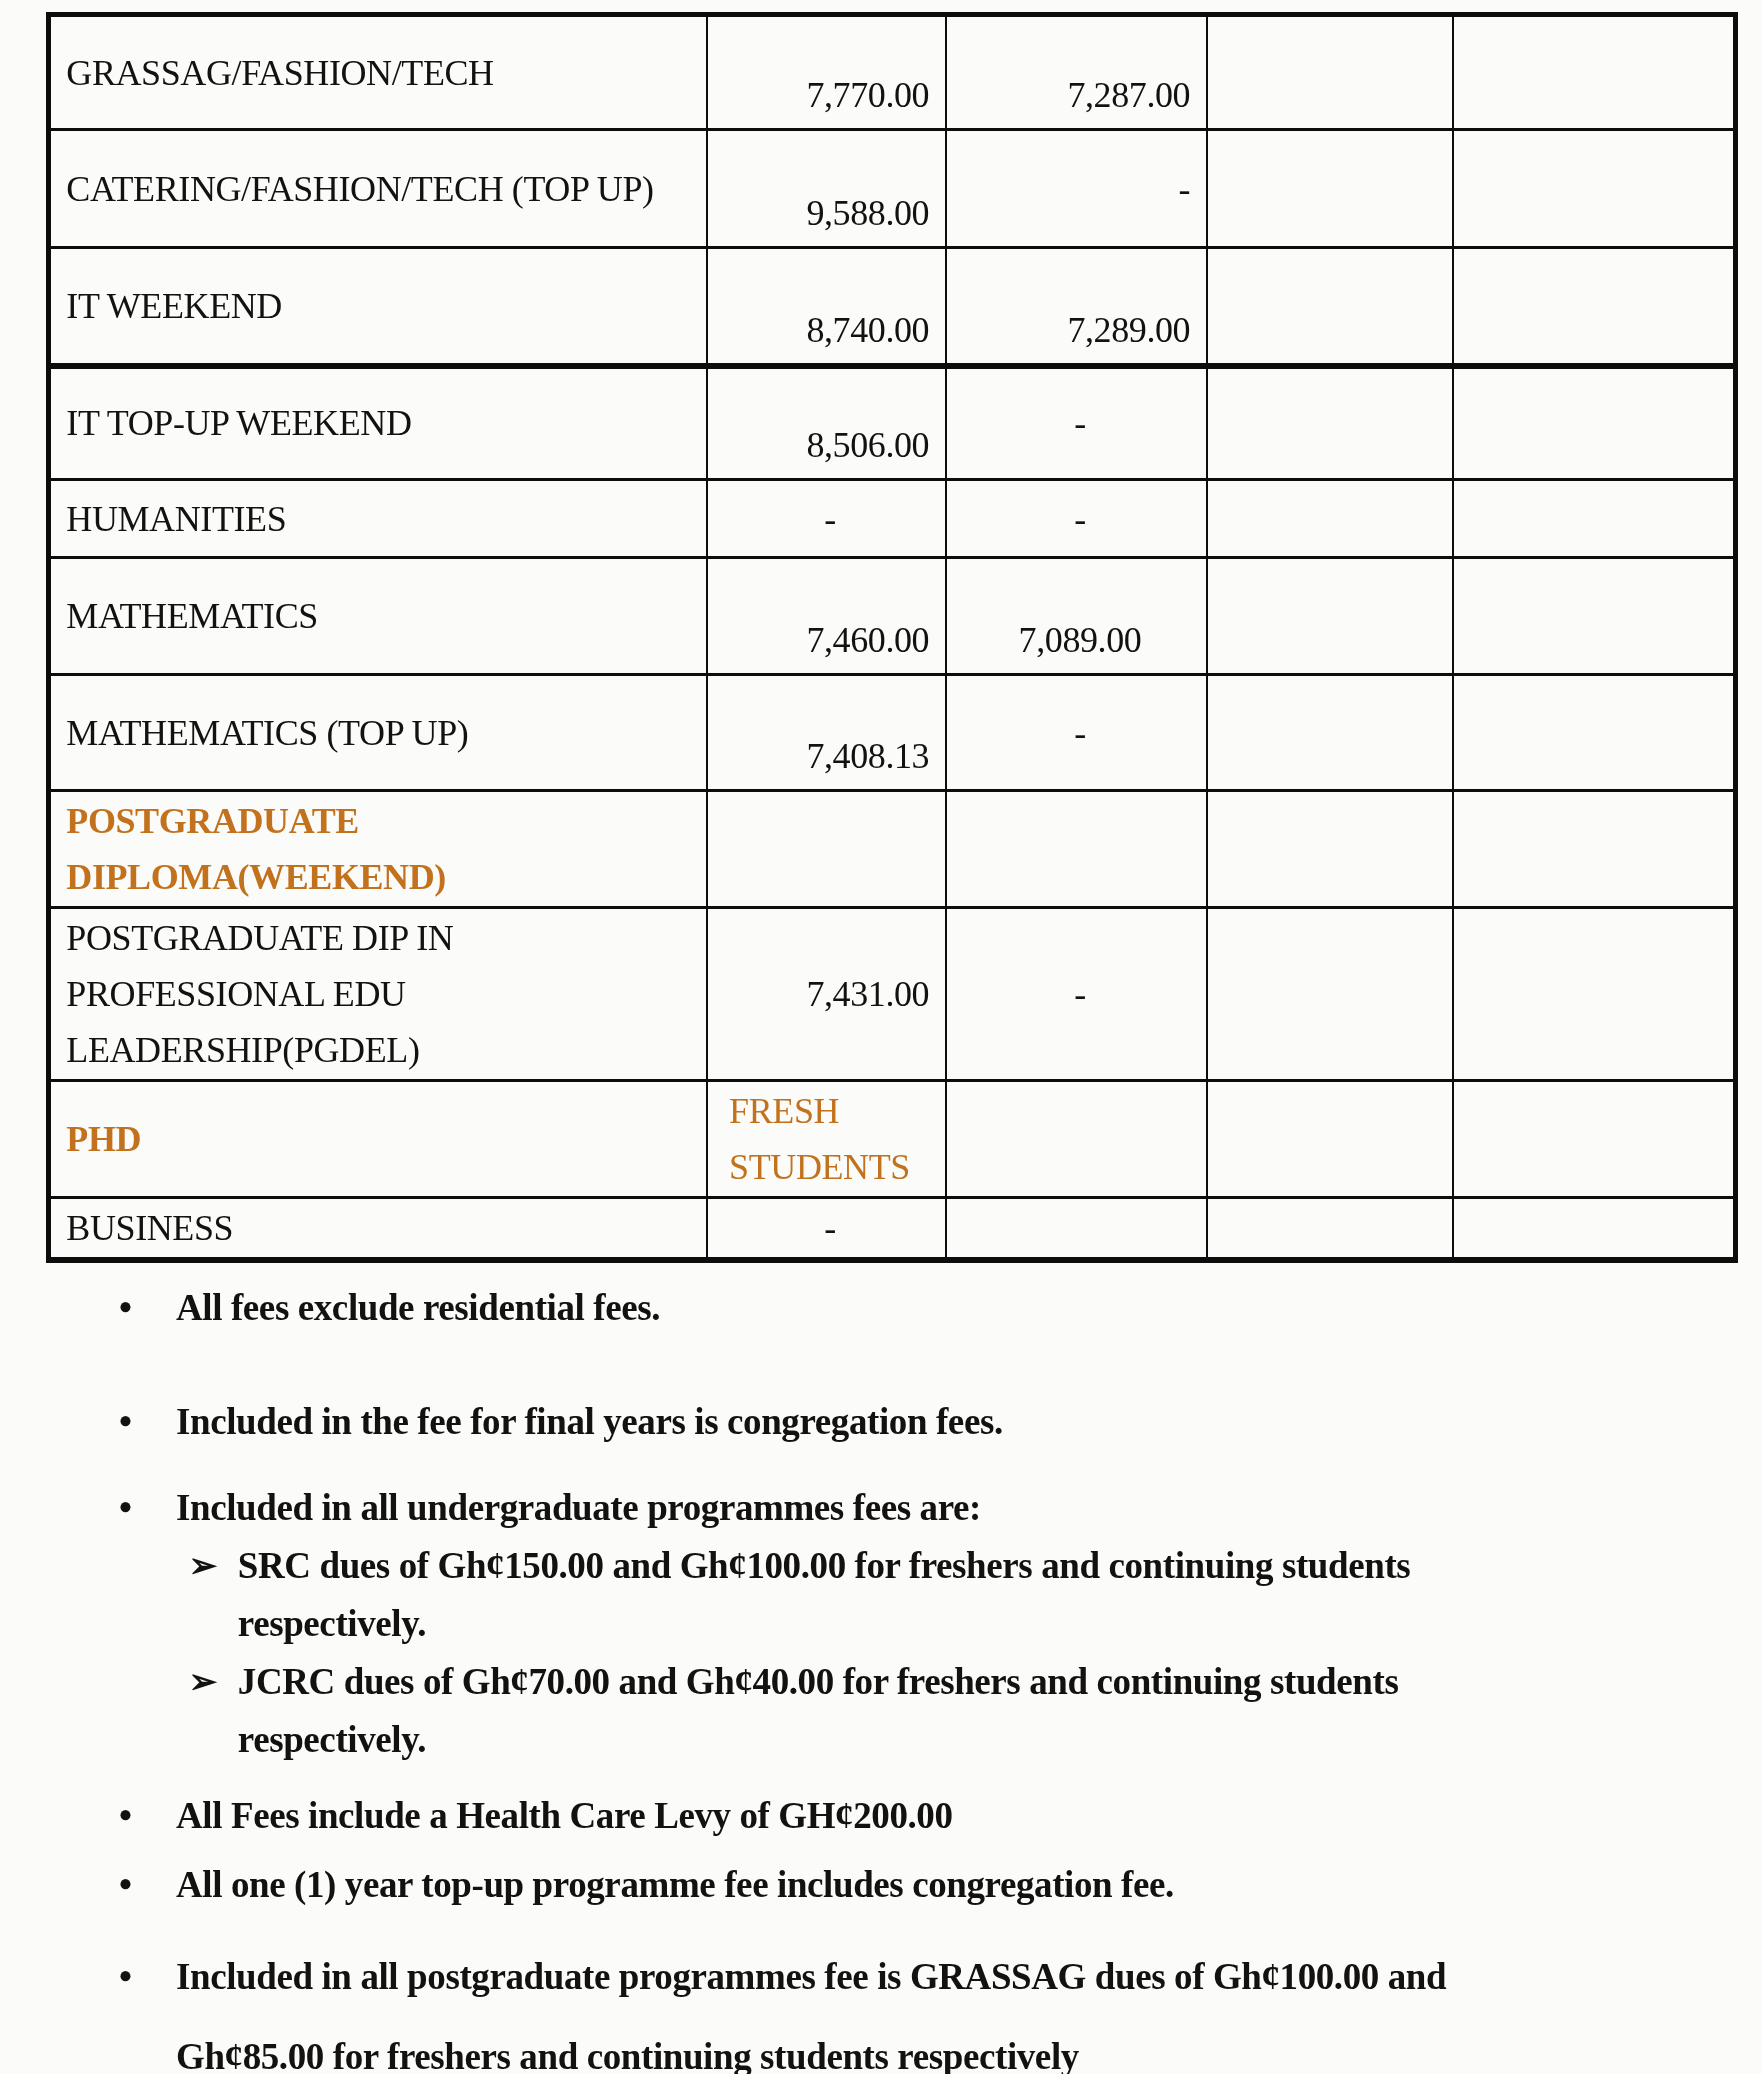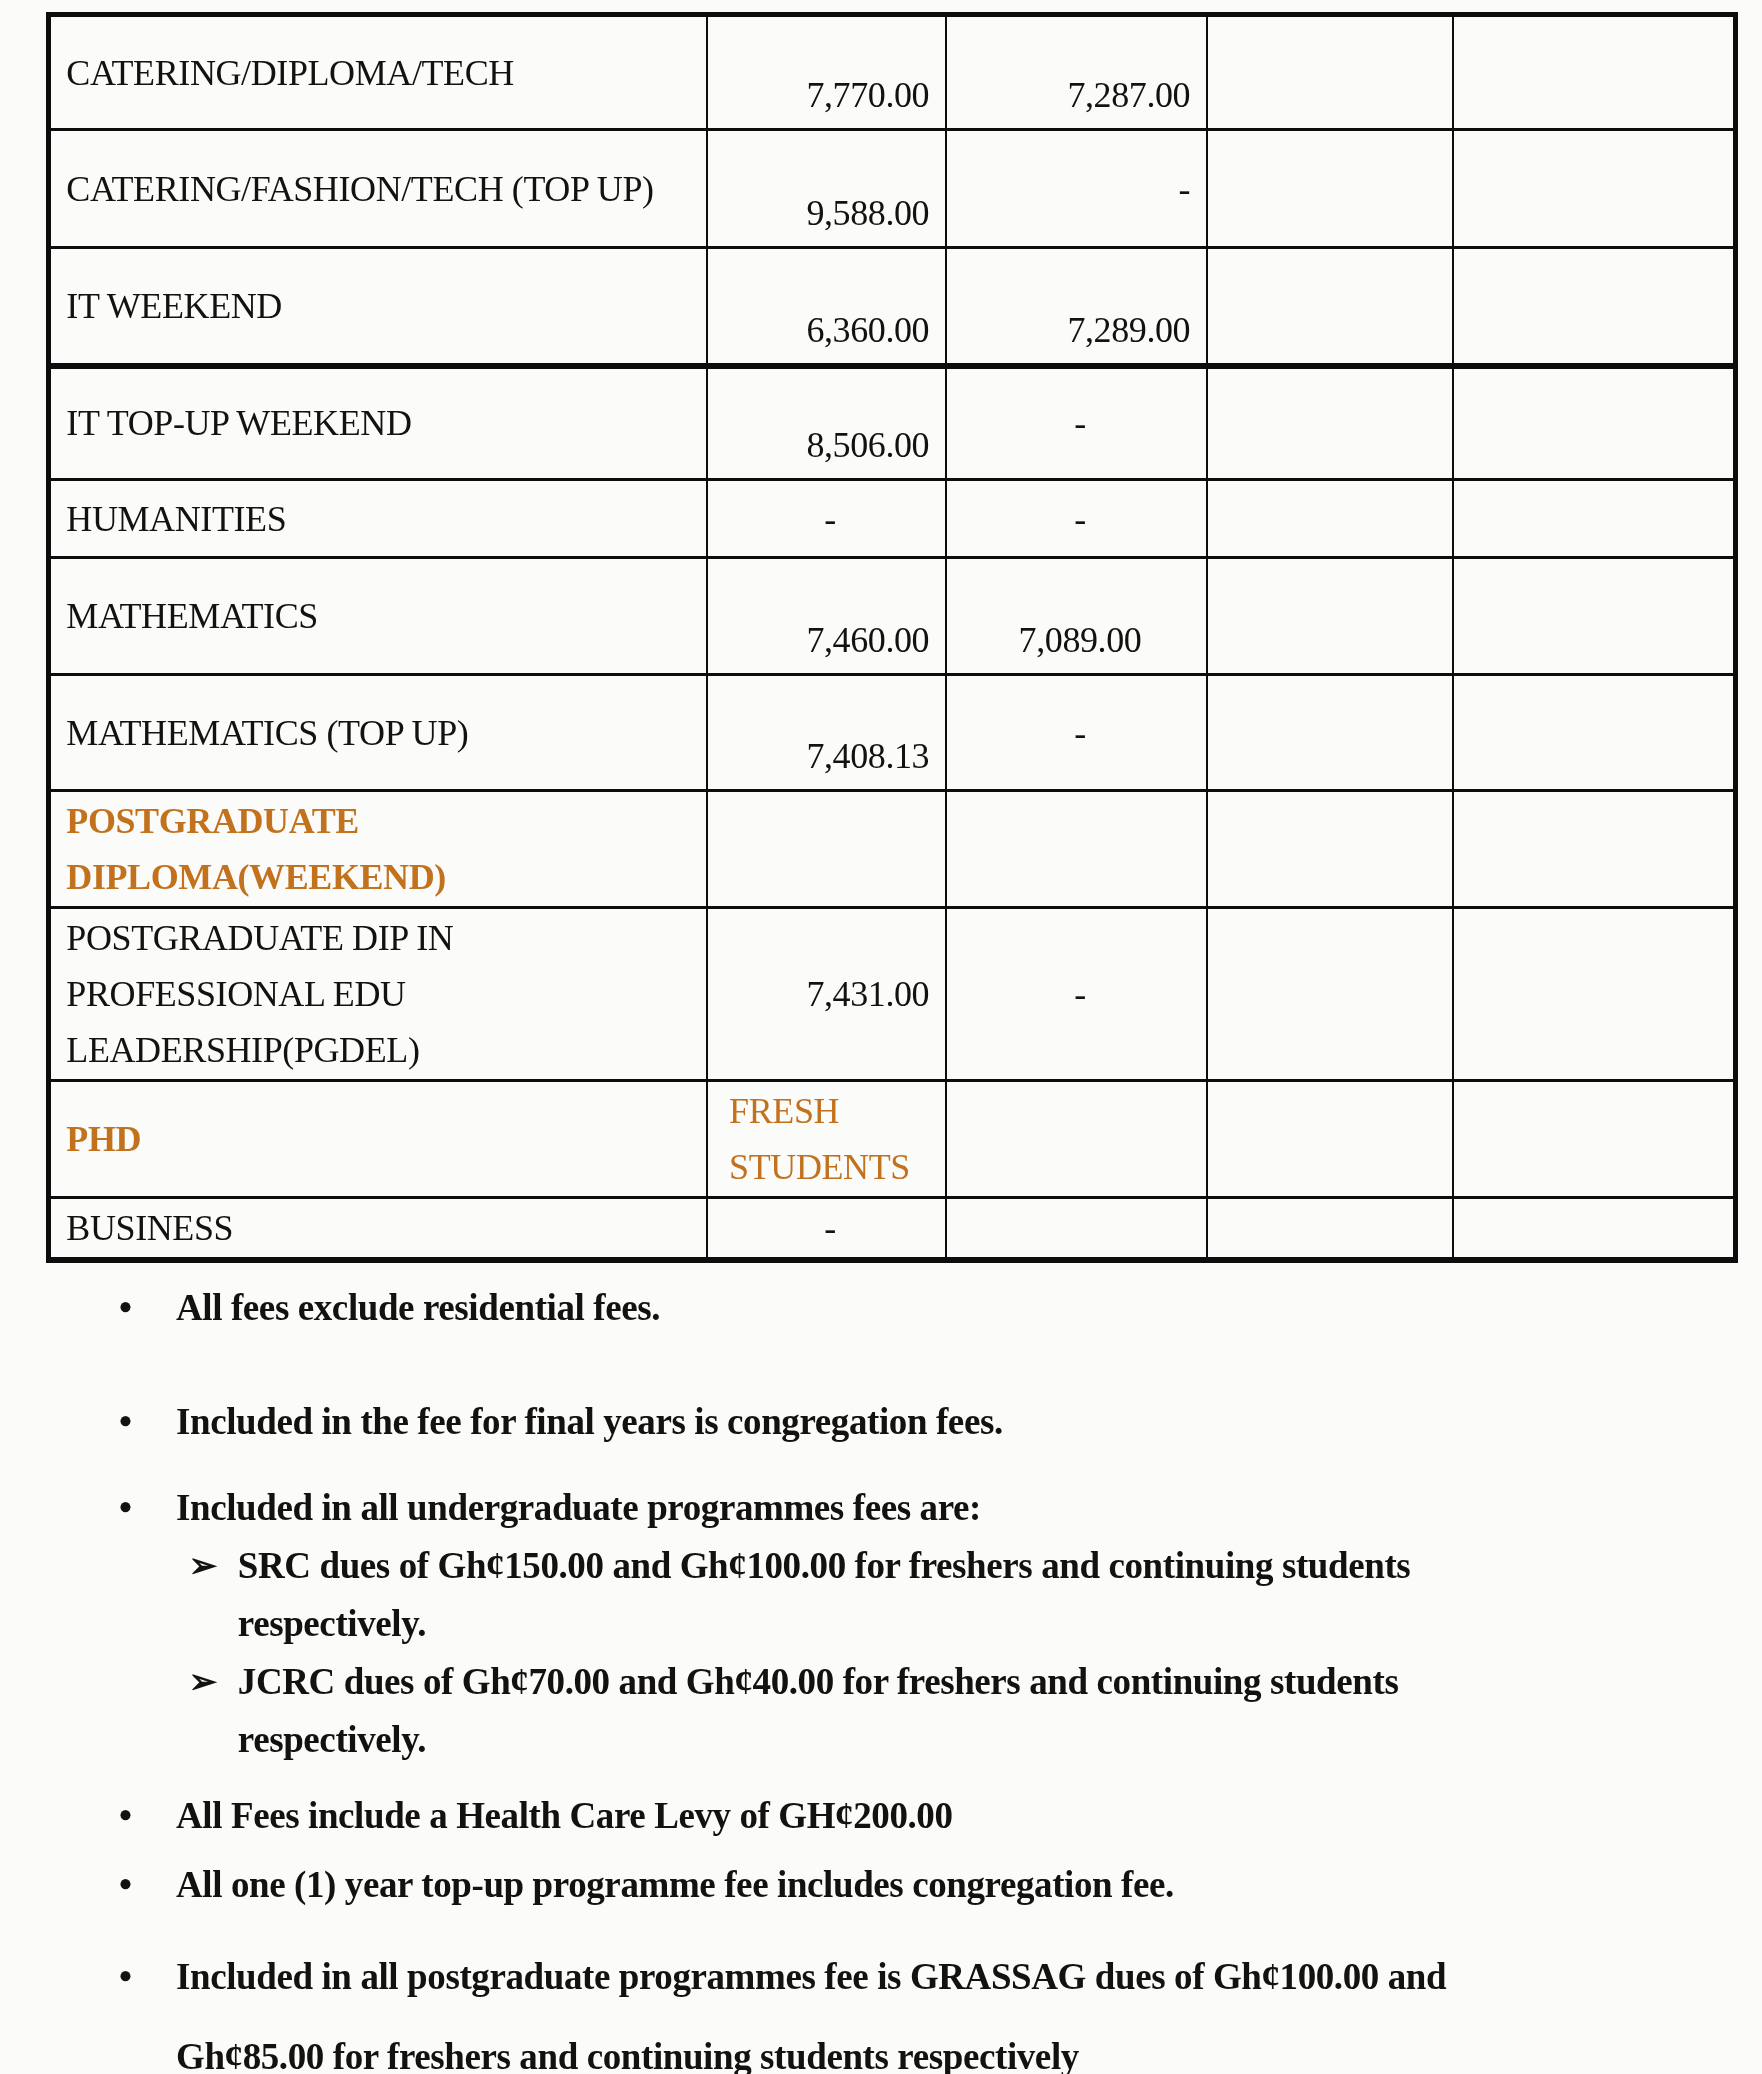--- a/index.html
+++ b/index.html
@@ -95,21 +95,21 @@
     <colgroup>
       <col class="c-name">
         <col class="c-2">
         <col class="c-3">
         <col class="c-4">
         <col class="c-5">
     </colgroup>
     <tbody>
         <tr class="r0">
           <td class="name">
-            <div>CATERING/DIPLOMA/TECH</div>
+            <div>GRASSAG/FASHION/TECH</div>
           </td>
           <td class="val a-right v-bottom">
             <div>7,770.00</div>
           </td>
           <td class="val a-right v-bottom">
             <div>7,287.00</div>
           </td>
           <td class="val a-right v-bottom"></td>
           <td class="val a-right v-bottom"></td>
         </tr>
@@ -124,21 +124,21 @@
             <div>-</div>
           </td>
           <td class="val a-right v-bottom"></td>
           <td class="val a-right v-bottom"></td>
         </tr>
         <tr class="r2">
           <td class="name">
             <div>IT WEEKEND</div>
           </td>
           <td class="val a-right v-bottom">
-            <div>6,360.00</div>
+            <div>8,740.00</div>
           </td>
           <td class="val a-right v-bottom">
             <div>7,289.00</div>
           </td>
           <td class="val a-right v-bottom"></td>
           <td class="val a-right v-bottom"></td>
         </tr>
         <tr class="r3">
           <td class="name">
             <div>IT TOP-UP WEEKEND</div>

